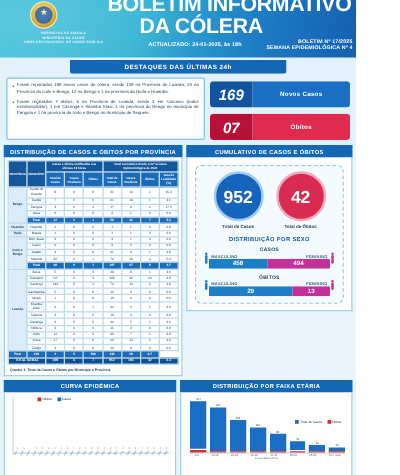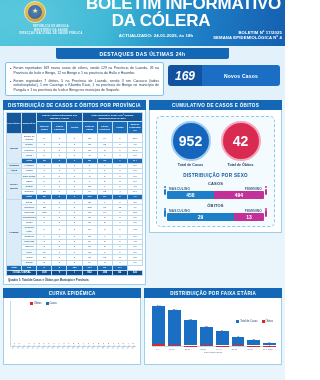--- a/index.html
+++ b/index.html
@@ -241,20 +241,24 @@
       </div>
       <div class="bullet-item">
         <span class="dot">▪</span>
         <span class="bullet-text">Foram registados 7 óbitos, 5 na Província de Luanda, sendo 3 em Cacuaco (todos extrahospitalar), 1 em Cazenga e Kilamba Kiaxi, 1 na província do Bengo no município de Pangula e 1 na província do Icolo e Bengo no município de Sequele.</span>
       </div>
     </div>
     <div class="kpis">
       <div class="kpi cases">
         <div class="kpi-num">169</div>
         <div class="kpi-lbl">Novos Casos</div>
+      </div>
+      <div class="kpi deaths">
+        <div class="kpi-num">07</div>
+        <div class="kpi-lbl">Óbitos</div>
       </div>
     </div>
   </div>
 
   <div class="mid">
 
     <div class="col-left">
       <div class="panel-banner">DISTRIBUIÇÃO DE CASOS E ÓBITOS POR PROVÍNCIA</div>
       <div class="panel-body">
         <table class="prov">

